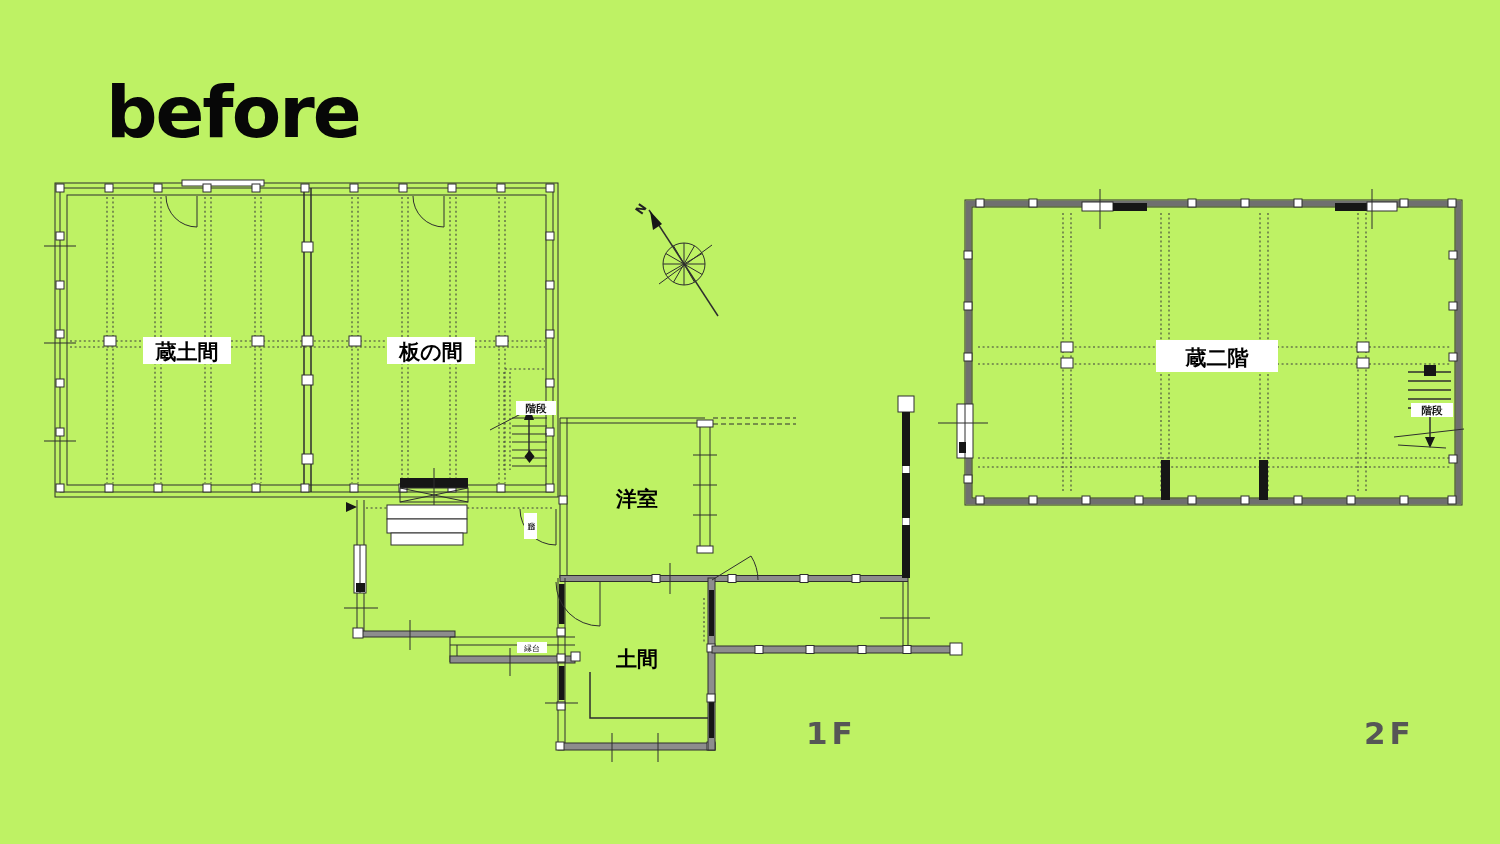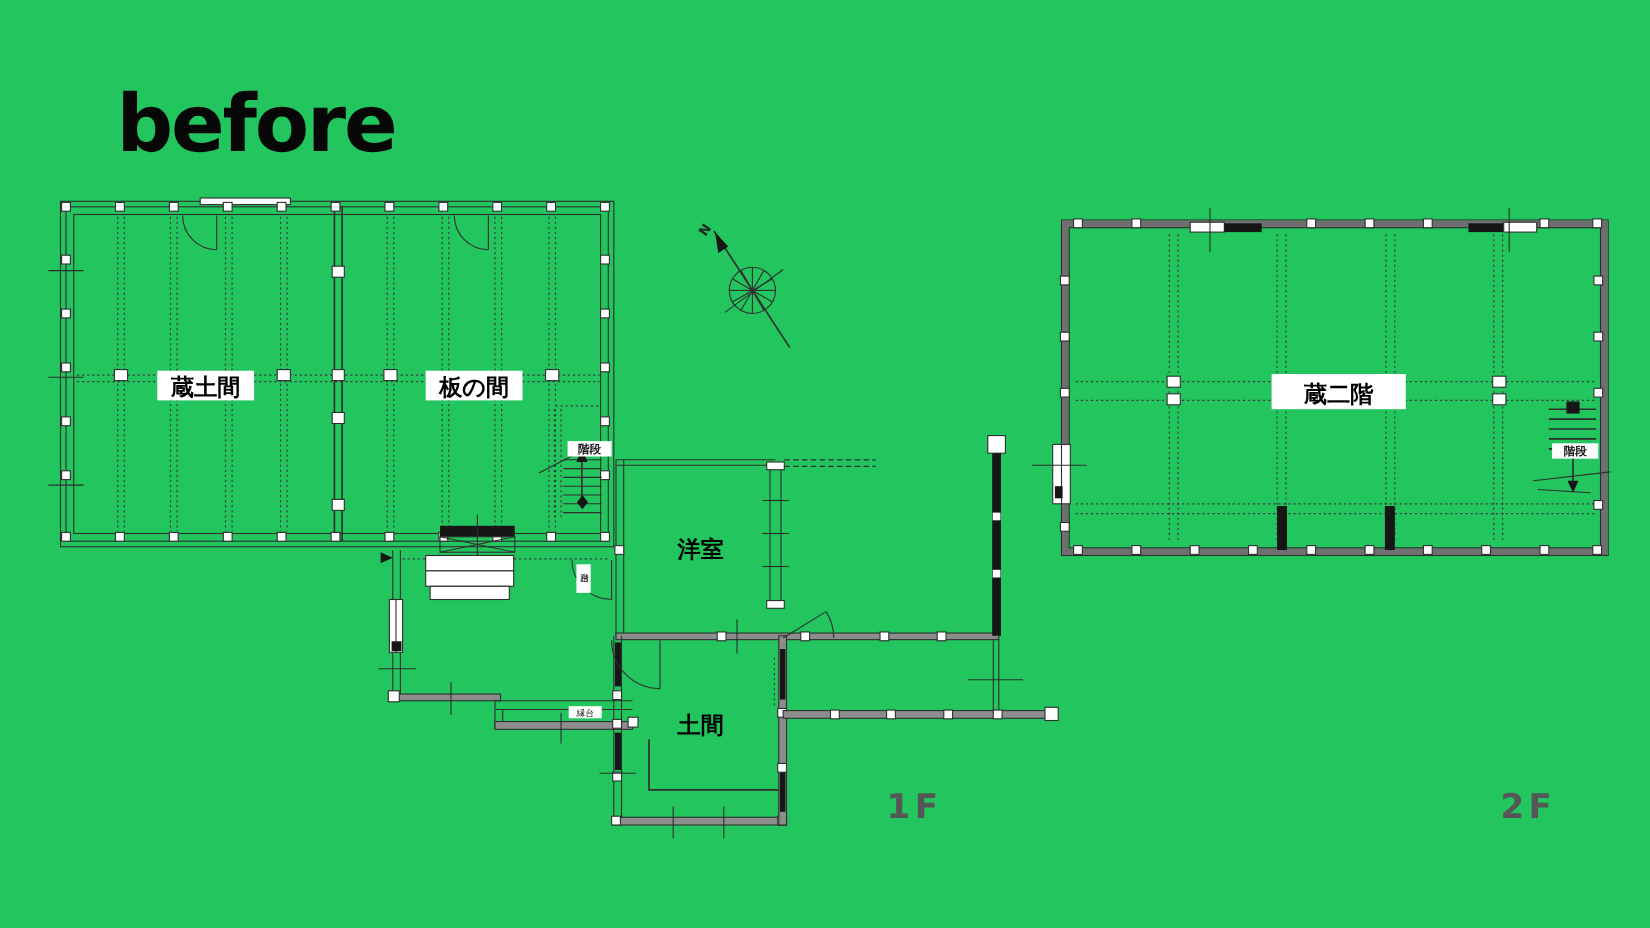--- a/index.html
+++ b/index.html
@@ -1,16 +1,16 @@
 <!DOCTYPE html>
 <html><head>
 <meta charset="utf-8">
 <style>
   html,body{margin:0;padding:0;background:#ffffff;}
-  .stage{position:relative;width:1500px;height:844px;background:#22c55e;overflow:hidden;
+  .stage{position:relative;width:1500px;height:844px;background:#bef264;overflow:hidden;
          font-family:"DejaVu Sans","Liberation Sans",sans-serif;}
   svg{position:absolute;left:0;top:0;}
   
   .ln{stroke:#2e2e2e;stroke-width:1;fill:none;}
   .lnb{stroke:#2e2e2e;stroke-width:1.5;fill:none;}
   .dot{stroke:#3c3c3c;stroke-width:1.05;fill:none;stroke-dasharray:2 2.6;}
   .dash{stroke:#2e2e2e;stroke-width:1.2;fill:none;stroke-dasharray:5 3;}
   .sq{fill:#ffffff;stroke:#2e2e2e;stroke-width:1;}
   .blk{fill:#161616;stroke:none;}
   .wbandg{fill:#8d8d8d;stroke:#2e2e2e;stroke-width:1;}

